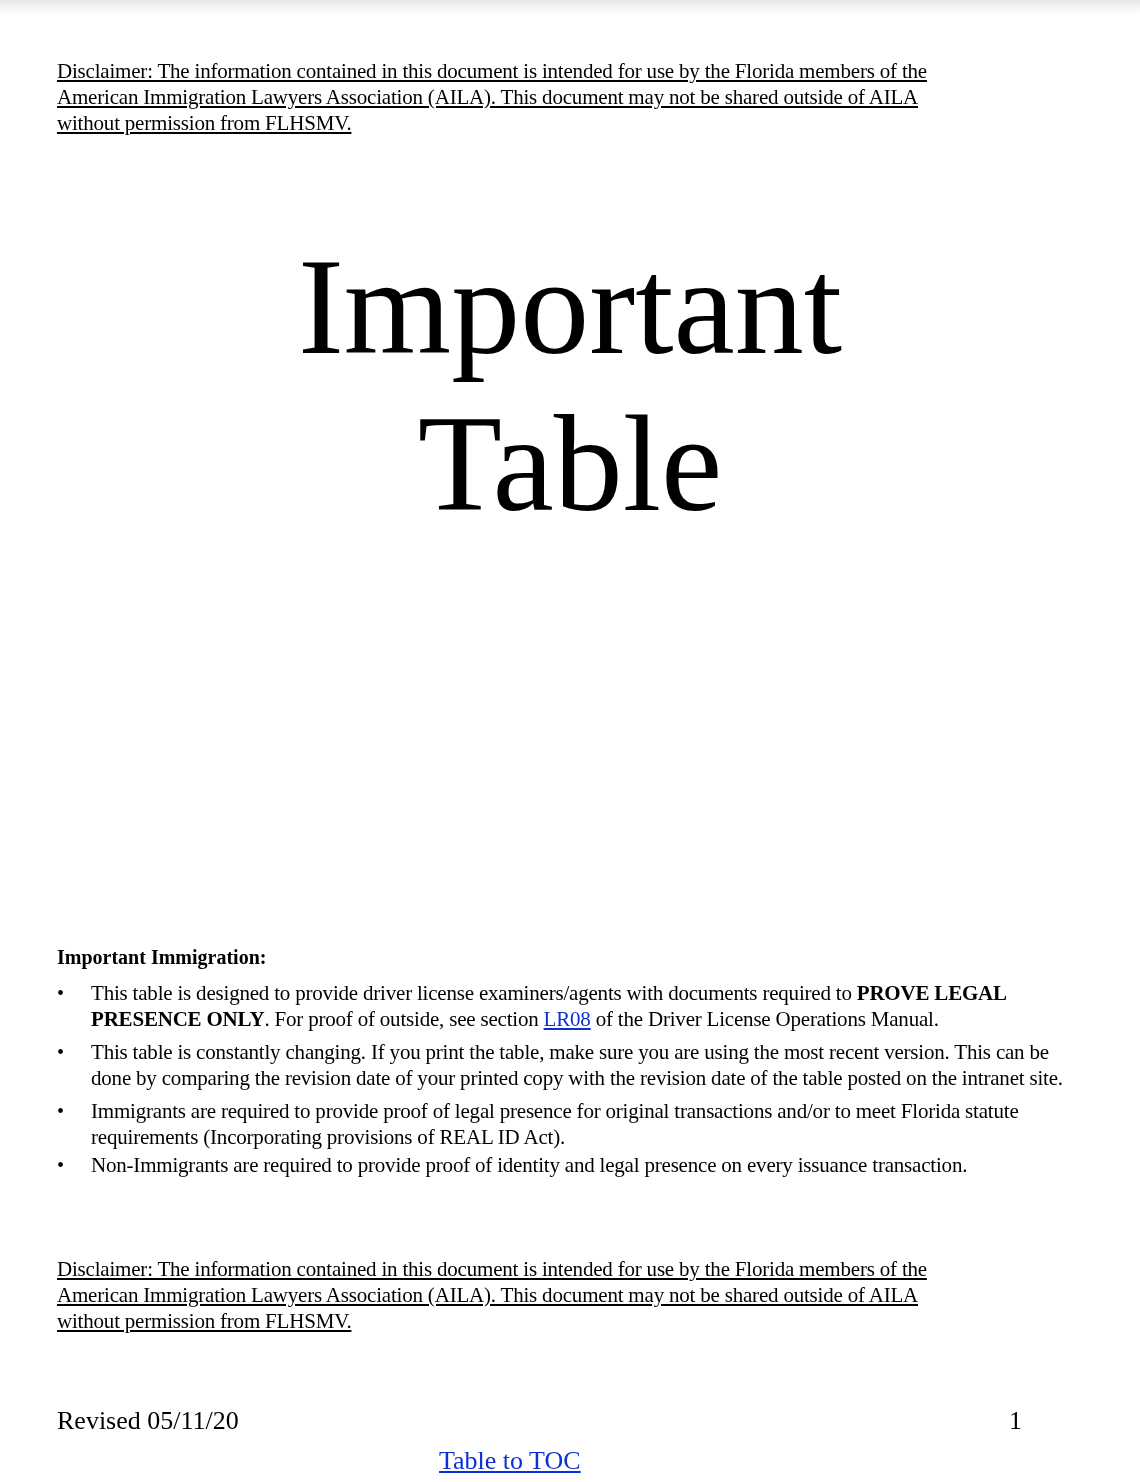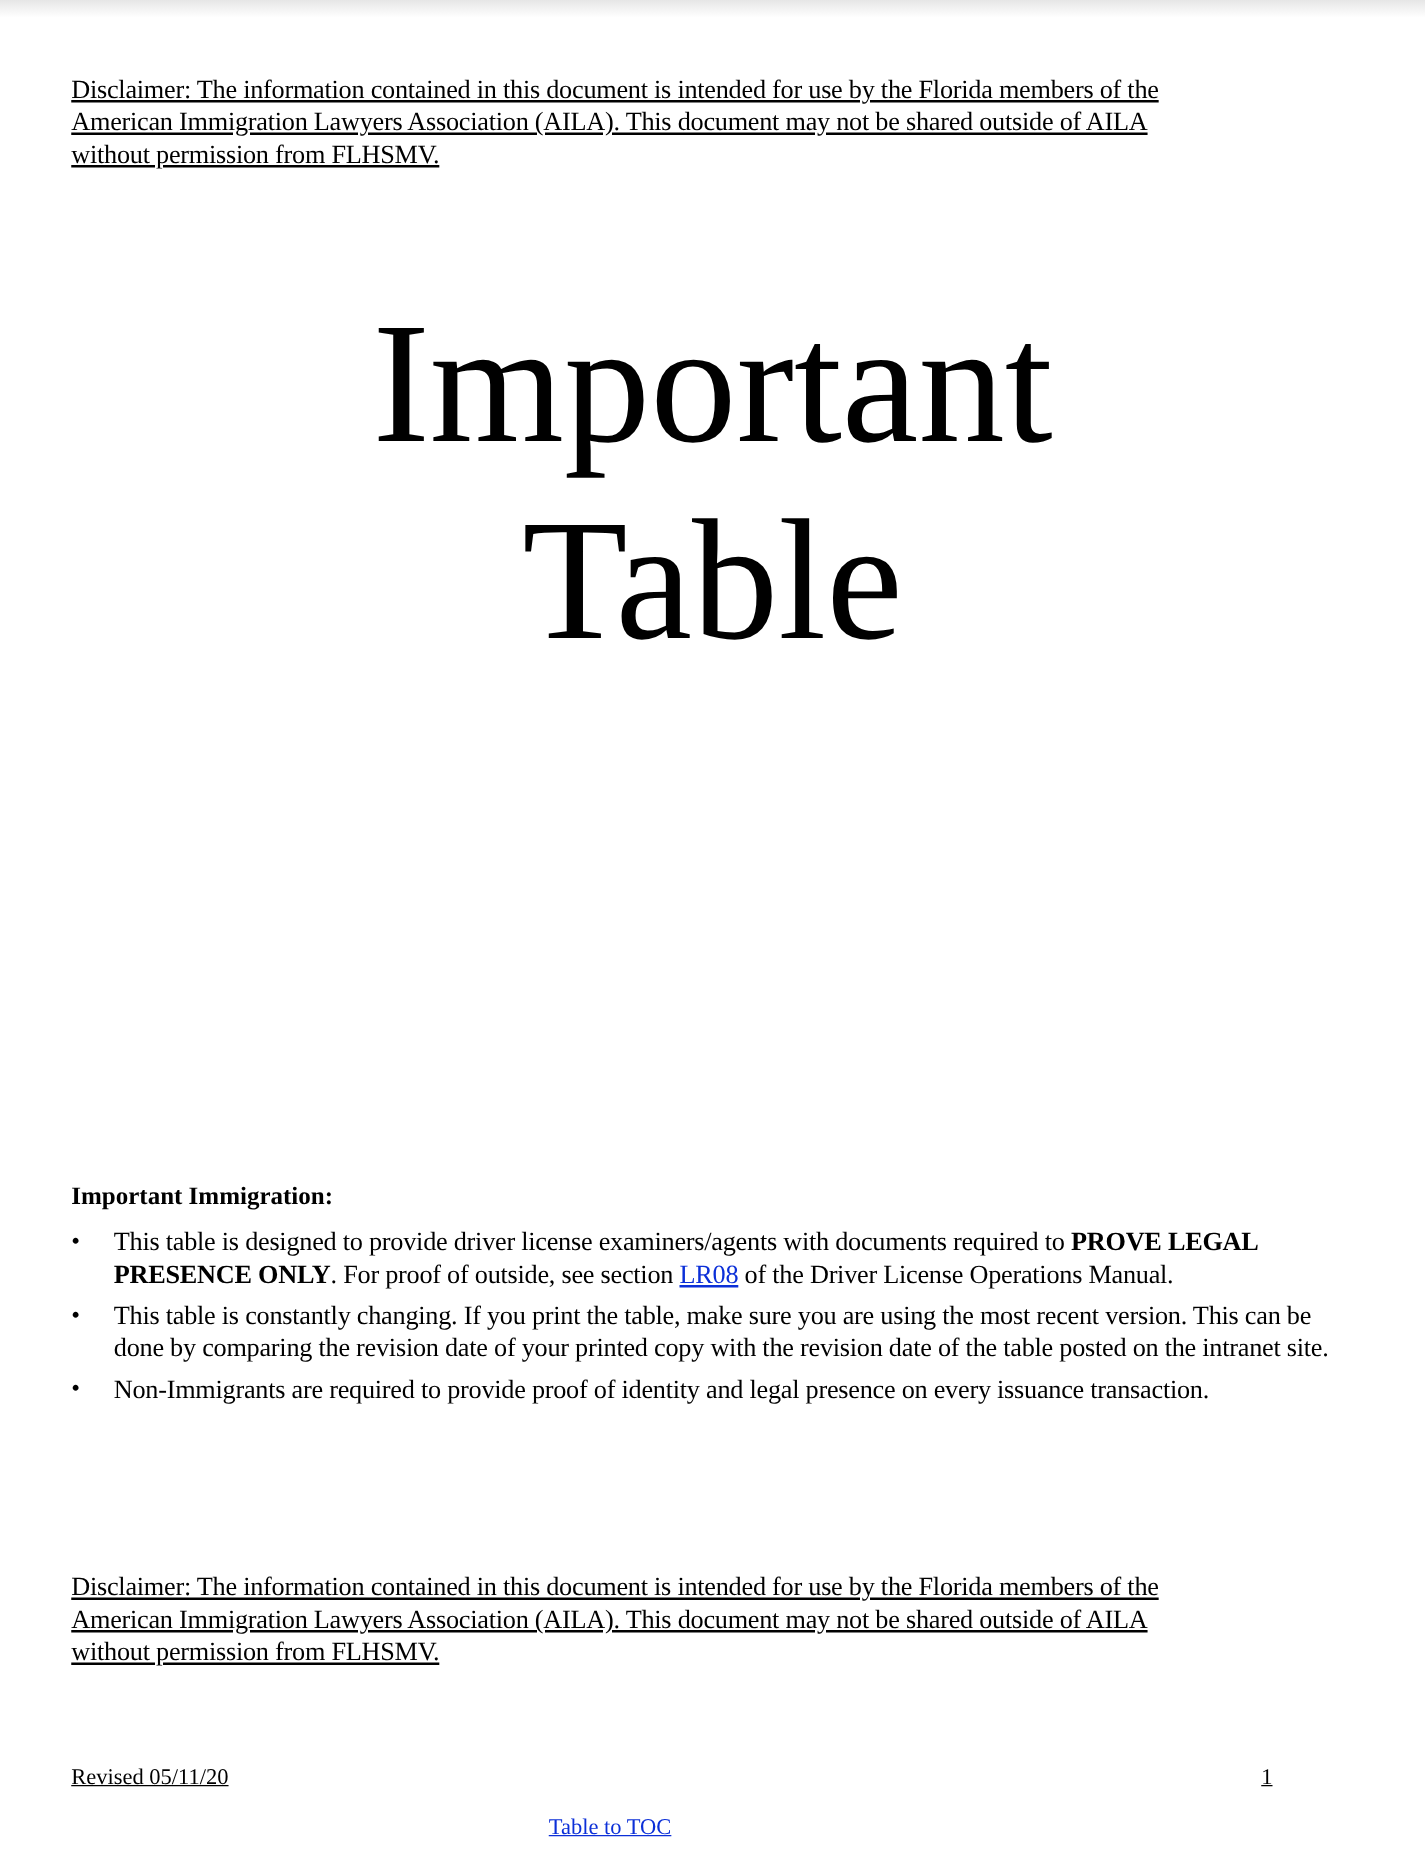--- a/index.html
+++ b/index.html
@@ -28,21 +28,21 @@
       position: absolute; left: 57px; top: 980px; width: 1020px;
       margin: 0; padding: 0; list-style: none;
       font-size: 21px; line-height: 26px; letter-spacing: -0.2px;
     }
     .bullets li { position: relative; padding-left: 34px; margin-bottom: 7px; }
     .bullets li:nth-child(3) { margin-bottom: 2px; }
     .bullets li::before {
       content: "\2022"; position: absolute; left: 0; top: 0; font-size: 20px;
     }
     .link { color: #1a0dab; color: #0b2fd8; text-decoration: underline; cursor: pointer; margin-top: 40px; }
-    .footer { position: absolute; top: 1408px; font-size: 18px; line-height: 26px; text-decoration: underline; }
+    .footer { position: absolute; top: 1408px; font-size: 26px; line-height: 26px; }
   </style>
 </head>
 <body>
 
 <div class="topshade"></div>
 
 <div class="para" style="top:58px;">
   <div>Disclaimer: The information contained in this document is intended for use by the Florida members of the</div>
   <div>American Immigration Lawyers Association (AILA). This document may not be shared outside of AILA</div>
   <div>without permission from FLHSMV.</div>
@@ -51,20 +51,21 @@
 <div class="title">
   <div>Important</div>
   <div>Table</div>
 </div>
 
 <div class="heading">Important Immigration:</div>
 
 <ul class="bullets">
   <li><span>This table is designed to provide driver license examiners/agents with documents required to </span><b>PROVE LEGAL PRESENCE ONLY</b><span>.  For proof of outside, see section </span><a class="link">LR08</a><span> of the Driver License Operations Manual.</span></li>
   <li>This table is constantly changing.  If you print the table, make sure you are using the most recent version. This can be done by comparing the revision date of your printed copy with the revision date of the table posted on the intranet site.</li>
+  <li>Immigrants are required to provide proof of legal presence for original transactions and/or to meet Florida statute requirements (Incorporating provisions of REAL ID Act).</li>
   <li>Non-Immigrants are required to provide proof of identity and legal presence on every issuance transaction.</li>
 </ul>
 
 <div class="para" style="top:1256px;">
   <div>Disclaimer: The information contained in this document is intended for use by the Florida members of the</div>
   <div>American Immigration Lawyers Association (AILA). This document may not be shared outside of AILA</div>
   <div>without permission from FLHSMV.</div>
 </div>
 
 <div class="footer" style="left:57px;">Revised 05/11/20</div>

